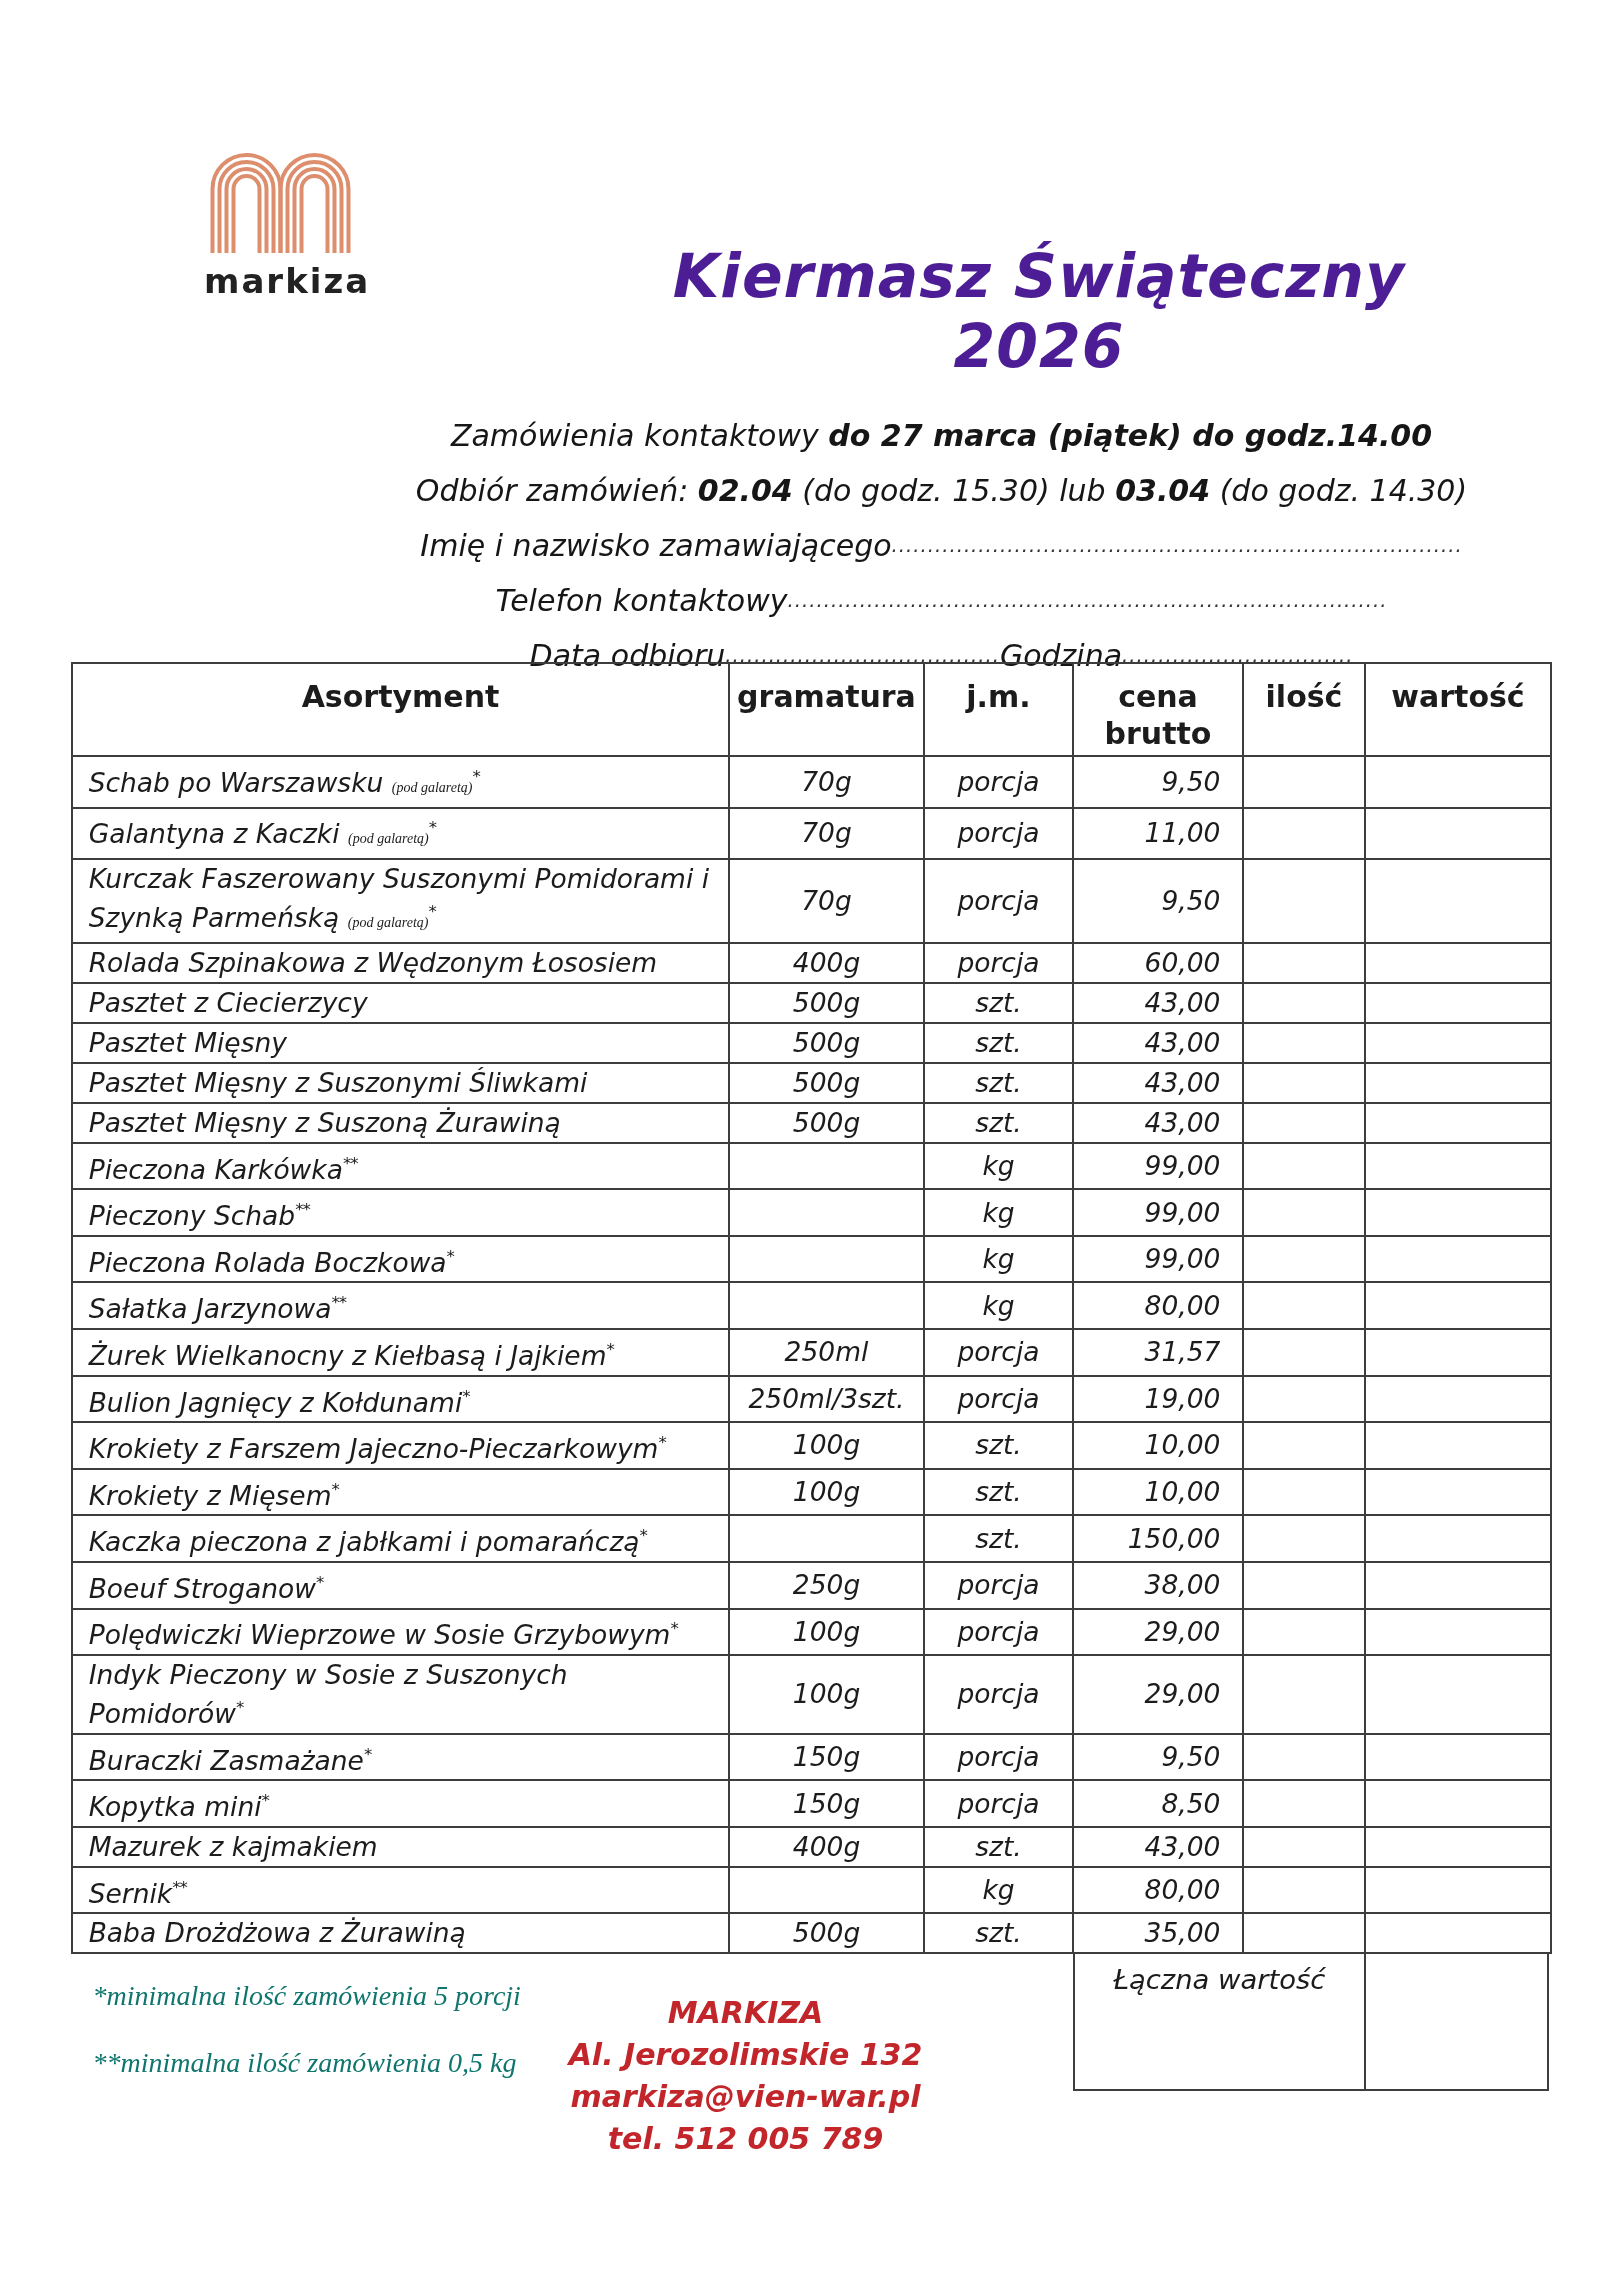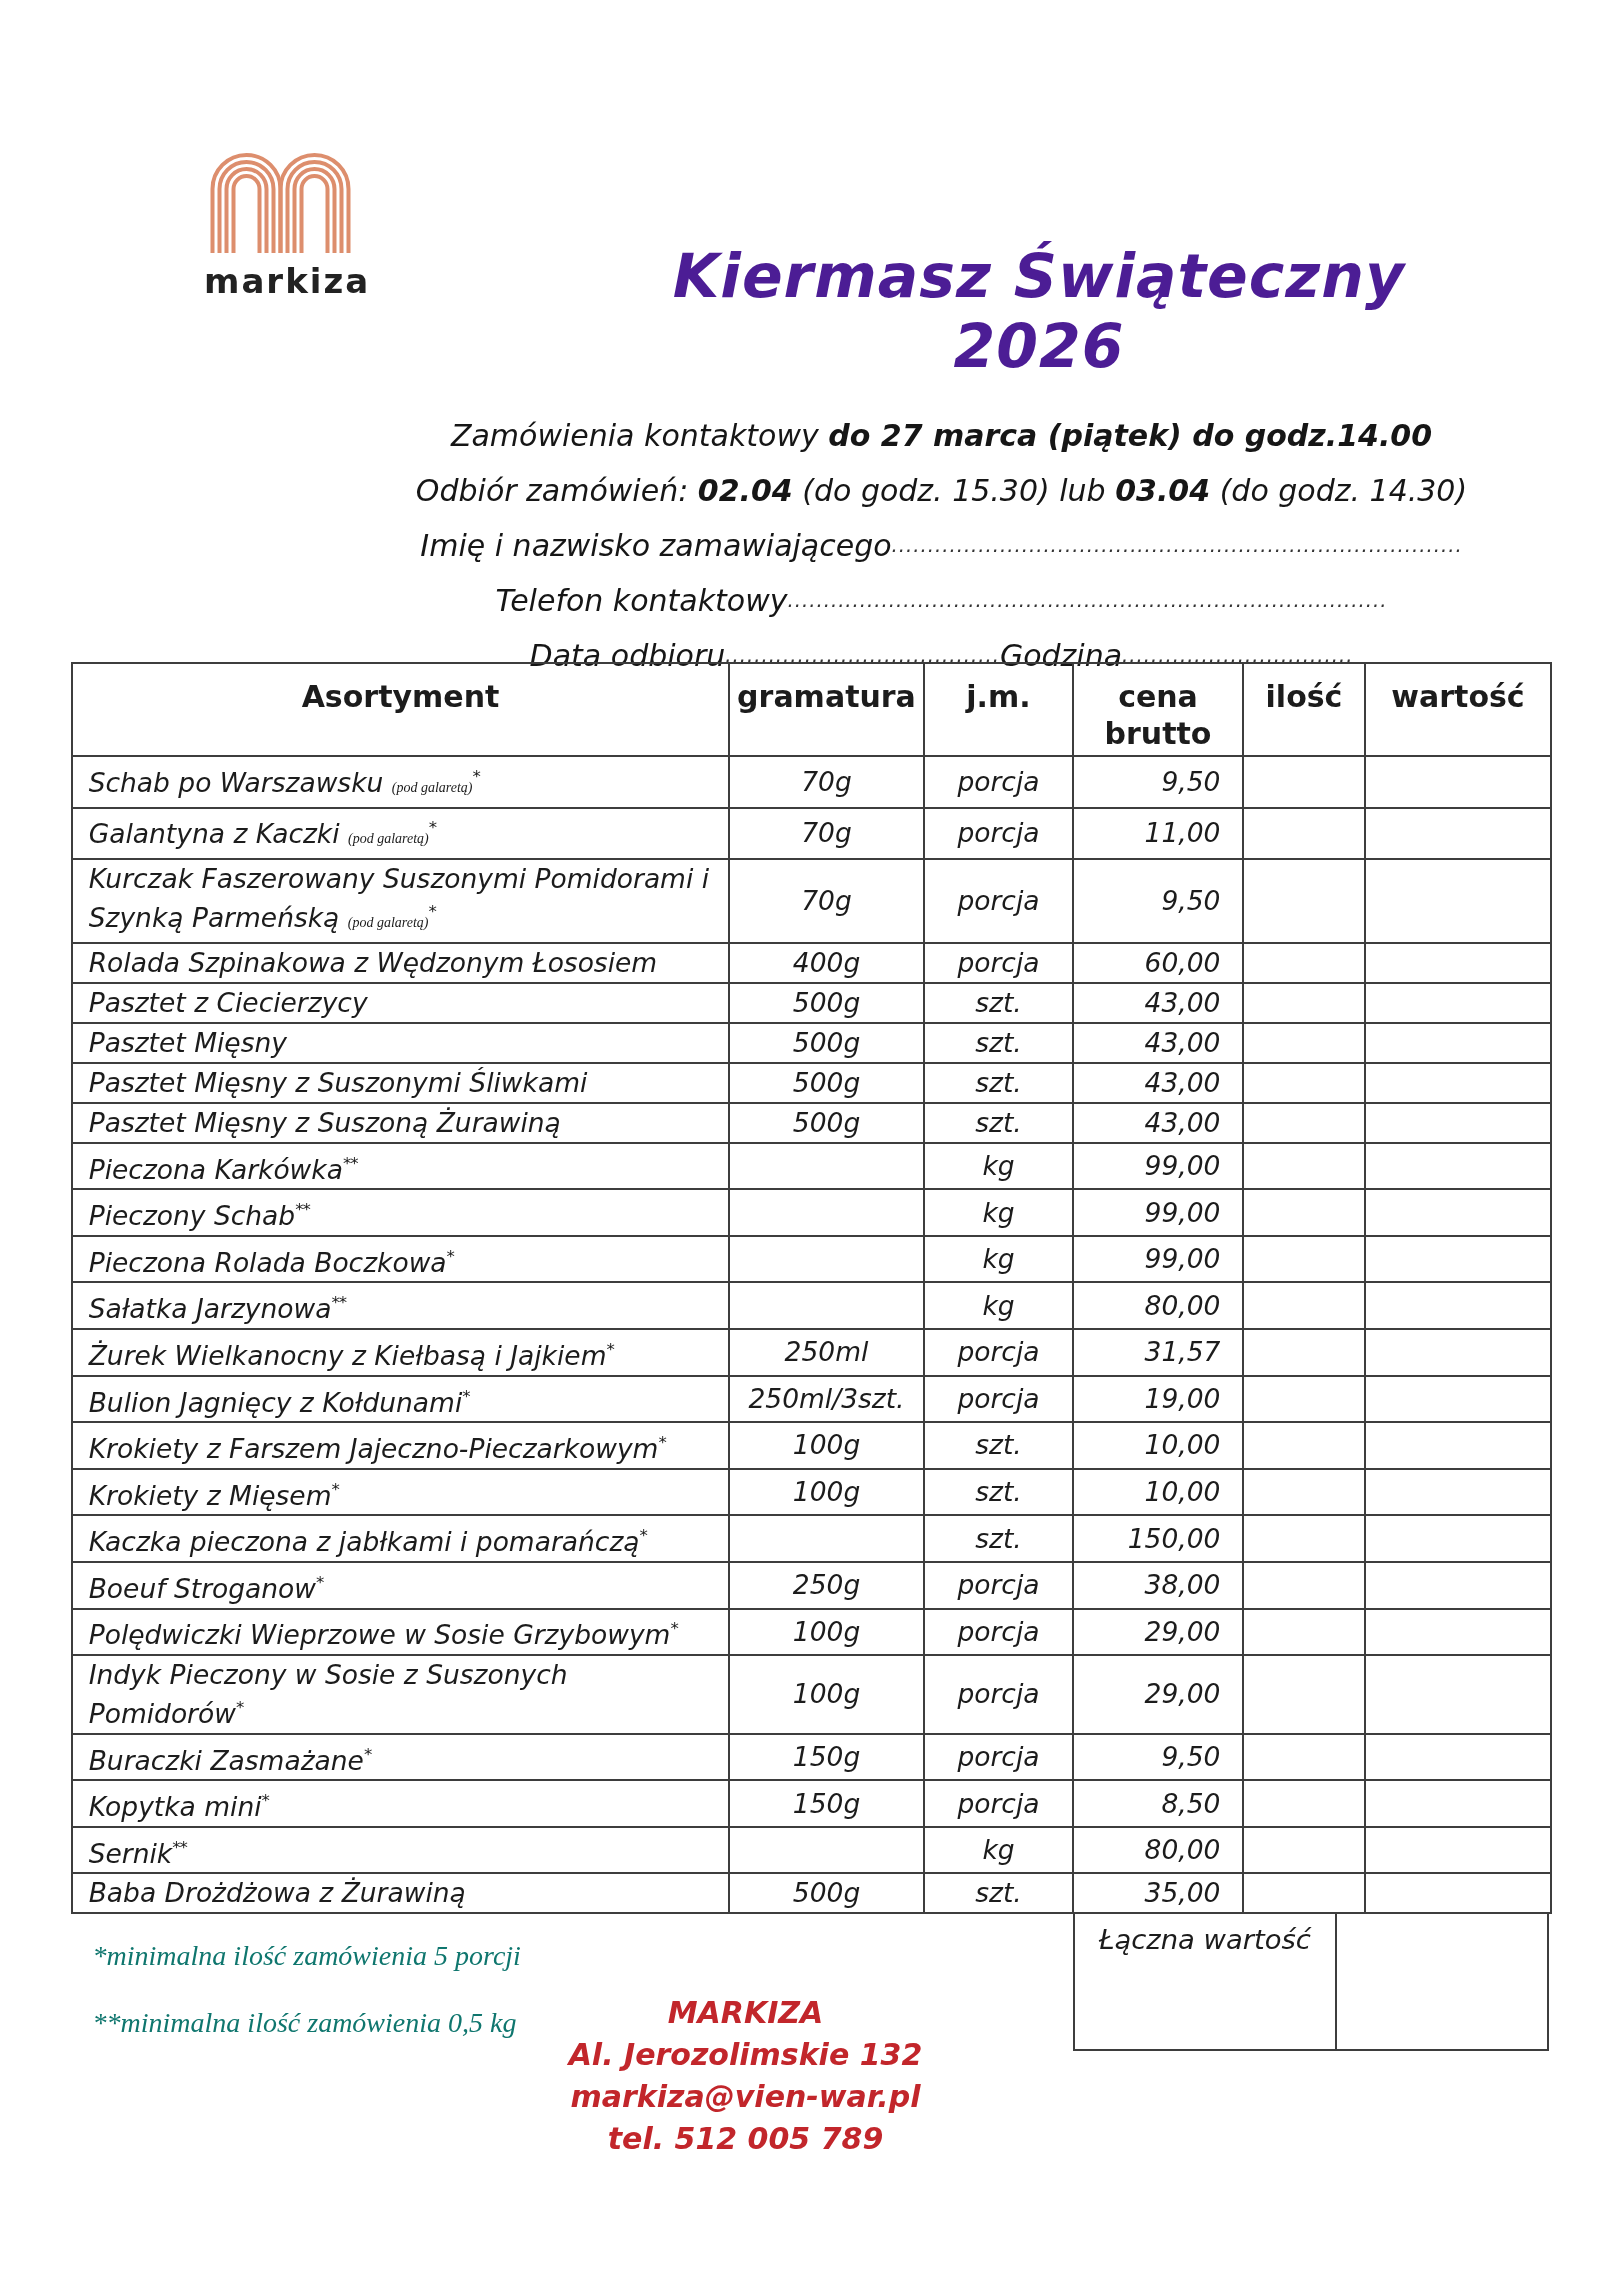--- a/index.html
+++ b/index.html
@@ -100,21 +100,21 @@
     color: #0f766e;
   }
   .footnotes .fn { margin-bottom: 35px; }
   .total-box {
     position: absolute; left: 1002px; top: -2px;
     width: 476px; height: 139px;
     border: 2px solid #3d3d3d;
     display: flex;
   }
   .total-label-cell {
-    width: 262px;
+    width: 291px;
     border-right: 2px solid #3d3d3d;
     text-align: center;
     padding-top: 9.8px;
     font-size: 27.4px;
     font-style: italic;
   }
   .total-value-cell { flex: 1; }
 
   
   .footer {
@@ -348,20 +348,28 @@
           </tr>
           <tr>
             <td class="c-name"><span>Kopytka mini</span><span class="c-sup">*</span></td>
             <td class="c-gram">150g</td>
             <td class="c-jm">porcja</td>
             <td class="c-cena">8,50</td>
             <td class="c-ilosc"></td>
             <td class="c-wartosc"></td>
           </tr>
           <tr>
+            <td class="c-name"><span>Mazurek z kajmakiem</span></td>
+            <td class="c-gram">400g</td>
+            <td class="c-jm">szt.</td>
+            <td class="c-cena">43,00</td>
+            <td class="c-ilosc"></td>
+            <td class="c-wartosc"></td>
+          </tr>
+          <tr>
             <td class="c-name"><span>Sernik</span><span class="c-sup">**</span></td>
             <td class="c-gram"></td>
             <td class="c-jm">kg</td>
             <td class="c-cena">80,00</td>
             <td class="c-ilosc"></td>
             <td class="c-wartosc"></td>
           </tr>
           <tr>
             <td class="c-name"><span>Baba Drożdżowa z Żurawiną</span></td>
             <td class="c-gram">500g</td>

